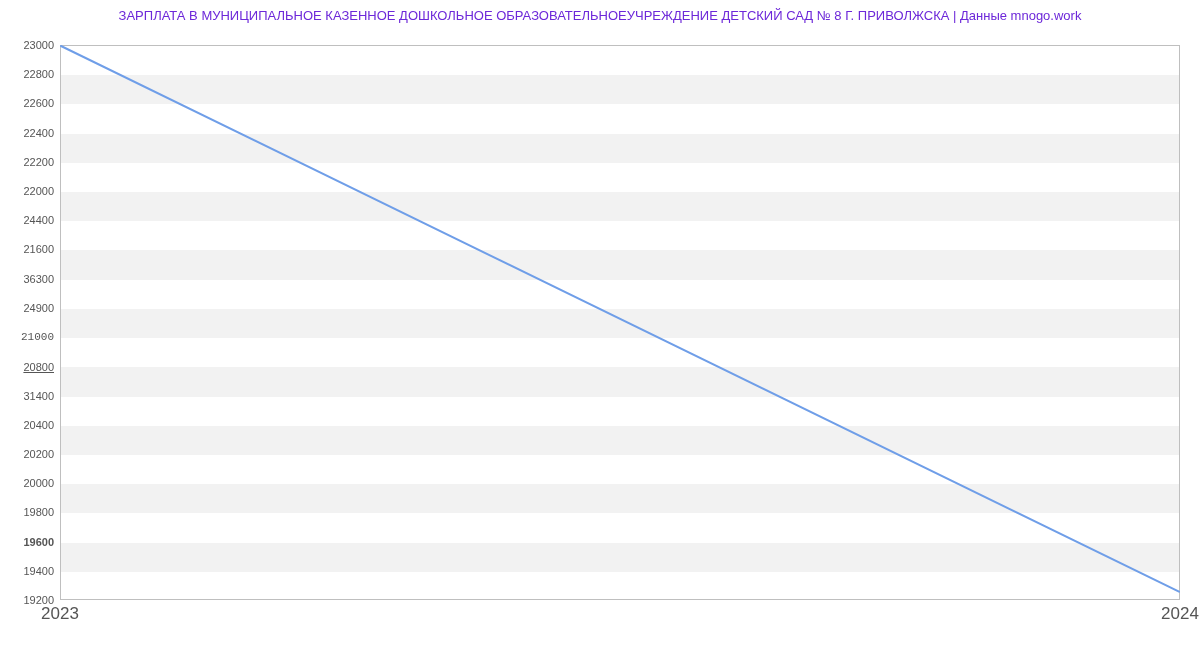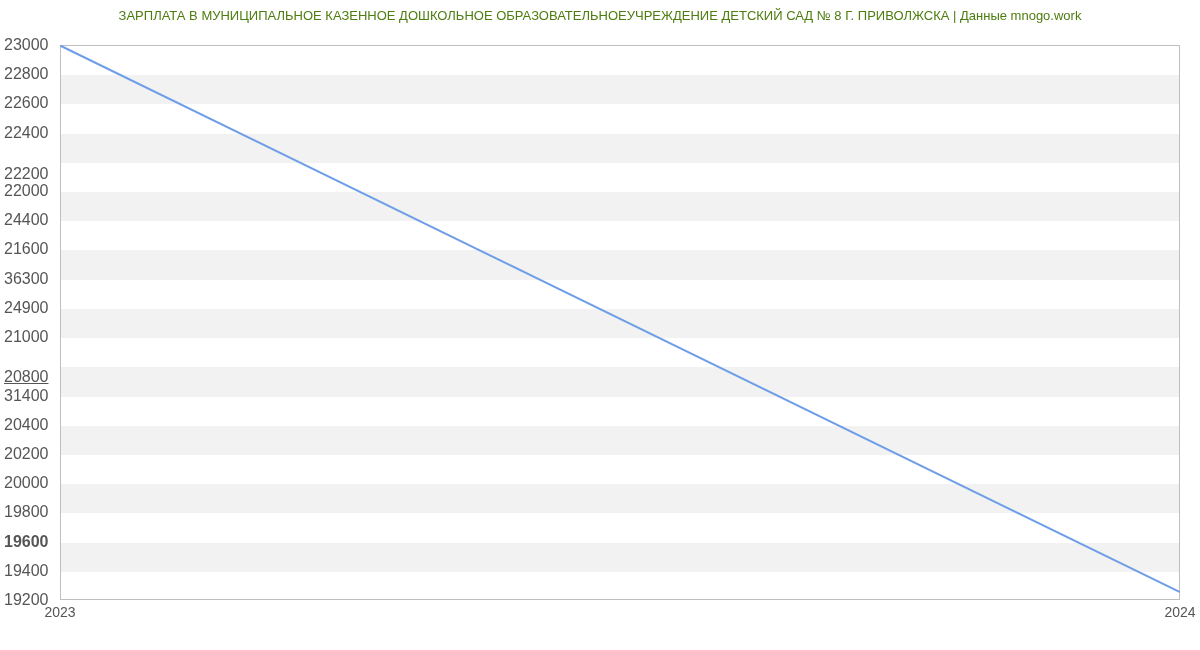--- a/index.html
+++ b/index.html
@@ -17,21 +17,21 @@
     height: 650px;
   }
   .chart-title {
     position: absolute;
     top: 8px;
     left: 0;
     width: 1200px;
     text-align: center;
     font-size: 13px;
     font-weight: 500;
-    color: #4d7c0f;
+    color: #6d28d9;
   }
   .plot-area {
     position: absolute;
     left: 60px;
     top: 45px;
     width: 1120px;   
     height: 555px;   
     border: 1px solid #bfbfbf;
     box-sizing: border-box;
   }
@@ -42,28 +42,29 @@
   .band {
     position: absolute;
     left: 0;
     width: 100%;
     background: #f2f2f2;
   }
   .y-tick-label {
     position: absolute;
     right: 1146px; 
     width: 50px;
-    font-size: 16px;
+    text-align: right;
+    font-size: 11px;
     color: #555555;
     transform: translateY(-50%);
   }
   .x-tick-label {
     position: absolute;
     top: 604px;
-    font-size: 14px;
+    font-size: 17px;
     color: #555555;
     transform: translateX(-50%);
   }
   svg.line-layer {
     position: absolute;
     left: 0; top: 0;
     width: 100%; height: 100%;
     overflow: visible;
   }
 </style>
@@ -93,28 +94,28 @@
 
   <div id="y-axis-labels">
       <div class="y-tick-label" style="top: 600px;">19200</div>
       <div class="y-tick-label" style="top: 570.789px;">19400</div>
       <div class="y-tick-label" style="top: 541.579px; font-weight: bold;">19600</div>
       <div class="y-tick-label" style="top: 512.368px;">19800</div>
       <div class="y-tick-label" style="top: 483.158px;">20000</div>
       <div class="y-tick-label" style="top: 453.947px;">20200</div>
       <div class="y-tick-label" style="top: 424.737px;">20400</div>
       <div class="y-tick-label" style="top: 395.526px;">31400</div>
-      <div class="y-tick-label" style="top: 377px; text-decoration: underline;">20800</div>
-      <div class="y-tick-label" style="top: 337.105px;">21000</div>
+      <div class="y-tick-label" style="top: 367px; text-decoration: underline;">20800</div>
+      <div class="y-tick-label" style="top: 337.105px; font-family: Liberation Mono, monospace;">21000</div>
       <div class="y-tick-label" style="top: 307.895px;">24900</div>
       <div class="y-tick-label" style="top: 278.684px;">36300</div>
       <div class="y-tick-label" style="top: 249.474px;">21600</div>
       <div class="y-tick-label" style="top: 220.263px;">24400</div>
       <div class="y-tick-label" style="top: 191.053px;">22000</div>
-      <div class="y-tick-label" style="top: 161.842px; margin-top: 12px;">22200</div>
+      <div class="y-tick-label" style="top: 161.842px;">22200</div>
       <div class="y-tick-label" style="top: 132.632px;">22400</div>
       <div class="y-tick-label" style="top: 103.421px;">22600</div>
       <div class="y-tick-label" style="top: 74.2105px;">22800</div>
       <div class="y-tick-label" style="top: 45px;">23000</div>
     </div>
   <div id="x-axis-labels">
       <div class="x-tick-label" style="left: 60px;">2023</div>
       <div class="x-tick-label" style="left: 1180px;">2024</div>
     </div>
 

